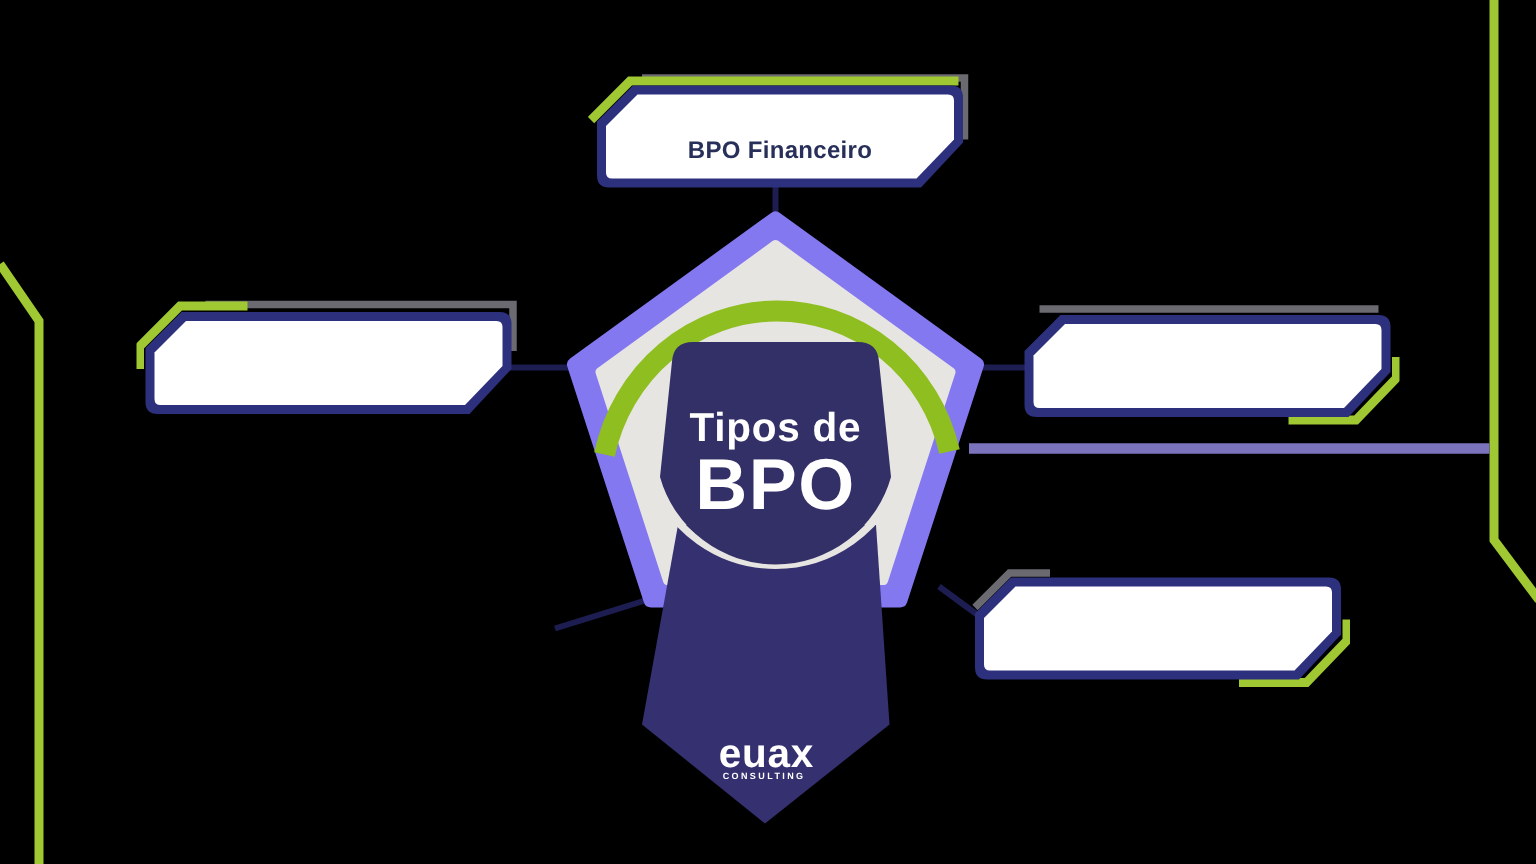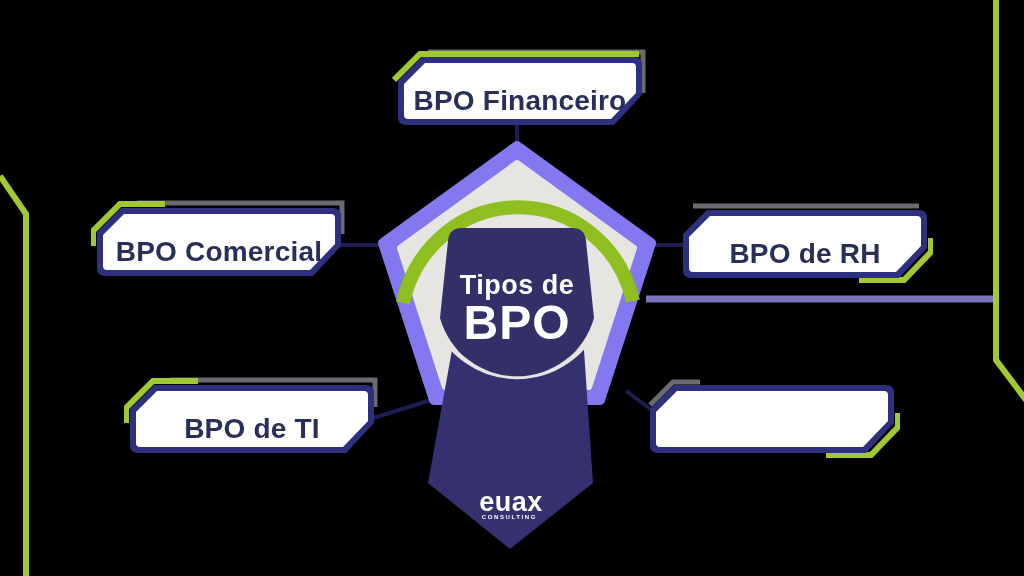--- a/index.html
+++ b/index.html
@@ -6,21 +6,21 @@
   .stage{
     position:relative;width:1024px;height:576px;background:#000;
     overflow:hidden;font-family:"Liberation Sans",sans-serif;
   }
   .layer{position:absolute;inset:0;}
   .node{position:absolute;width:256px;height:84px;}
   .node svg{position:absolute;left:0;top:0;}
   .node .label{
     position:absolute;left:6px;top:8px;width:244px;height:88px;
     display:flex;align-items:center;justify-content:center;
-    font-size:28px;font-weight:700;color:#283059;letter-spacing:.2px;
+    font-size:16px;font-weight:700;color:#283059;letter-spacing:.2px;
   }
   .center-text{font-family:"Liberation Sans",sans-serif;}
 </style>
 </head>
 <body>
 
 <div class="stage">
 
   <svg class="layer" width="1024" height="576" viewBox="0 0 1024 576">
 
@@ -62,42 +62,31 @@
     <div class="label">BPO Financeiro</div>
   </div>
 
   <div class="node" style="left:91px;top:200px;">
     <svg width="256" height="84" viewBox="0 0 256 84">
       <path d="M46,3 L251,3 L251,34" fill="none" stroke="#8e8e96" stroke-width="5" opacity="0.75"></path>
       <path d="M2,46 L2,31 L29,4 L74,4" fill="none" stroke="#a0c832" stroke-width="6"></path>
       <path d="M30,8 L242,8 Q250,8 250,16 L250,46 L222,76 L14,76 Q6,76 6,68 L6,32 Z" fill="#2d307d"></path>
       <path d="M33,14 L240,14 Q244,14 244,18 L244,44 L219,70 L16,70 Q12,70 12,66 L12,35 Z" fill="#ffffff"></path>
     </svg>
-    <div class="label">BPO Comercial</div>
   </div>
 
   <div class="node" style="left:677px;top:202px;">
     <svg width="256" height="84" viewBox="0 0 256 84">
       <path d="M16,4 L242,4" fill="none" stroke="#8e8e96" stroke-width="5" opacity="0.75"></path>
       <path d="M254,36 L254,50 L227,78 L182,78" fill="none" stroke="#a0c832" stroke-width="6"></path>
       <path d="M30,8 L242,8 Q250,8 250,16 L250,46 L222,76 L14,76 Q6,76 6,68 L6,32 Z" fill="#2d307d"></path>
       <path d="M33,14 L240,14 Q244,14 244,18 L244,44 L219,70 L16,70 Q12,70 12,66 L12,35 Z" fill="#ffffff"></path>
     </svg>
-    <div class="label">BPO de RH</div>
   </div>
 
-  <div class="node" style="left:124px;top:377px;">
-    <svg width="256" height="84" viewBox="0 0 256 84">
-      <path d="M46,3 L251,3 L251,30" fill="none" stroke="#8e8e96" stroke-width="5" opacity="0.75"></path>
-      <path d="M2,46 L2,31 L29,4 L74,4" fill="none" stroke="#a0c832" stroke-width="6"></path>
-      <path d="M30,8 L242,8 Q250,8 250,16 L250,46 L222,76 L14,76 Q6,76 6,68 L6,32 Z" fill="#2d307d"></path>
-      <path d="M33,14 L240,14 Q244,14 244,18 L244,44 L219,70 L16,70 Q12,70 12,66 L12,35 Z" fill="#ffffff"></path>
-    </svg>
-    <div class="label">BPO de TI</div>
-  </div>
 
   <div class="node" style="left:644px;top:377px;">
     <svg width="256" height="84" viewBox="0 0 256 84">
       <path d="M6,28 L29,5 L56,5" fill="none" stroke="#8e8e96" stroke-width="5" opacity="0.75"></path>
       <path d="M254,36 L254,50 L227,78 L182,78" fill="none" stroke="#a0c832" stroke-width="6"></path>
       <path d="M30,8 L242,8 Q250,8 250,16 L250,46 L222,76 L14,76 Q6,76 6,68 L6,32 Z" fill="#2d307d"></path>
       <path d="M33,14 L240,14 Q244,14 244,18 L244,44 L219,70 L16,70 Q12,70 12,66 L12,35 Z" fill="#ffffff"></path>
     </svg>
   </div>
 

